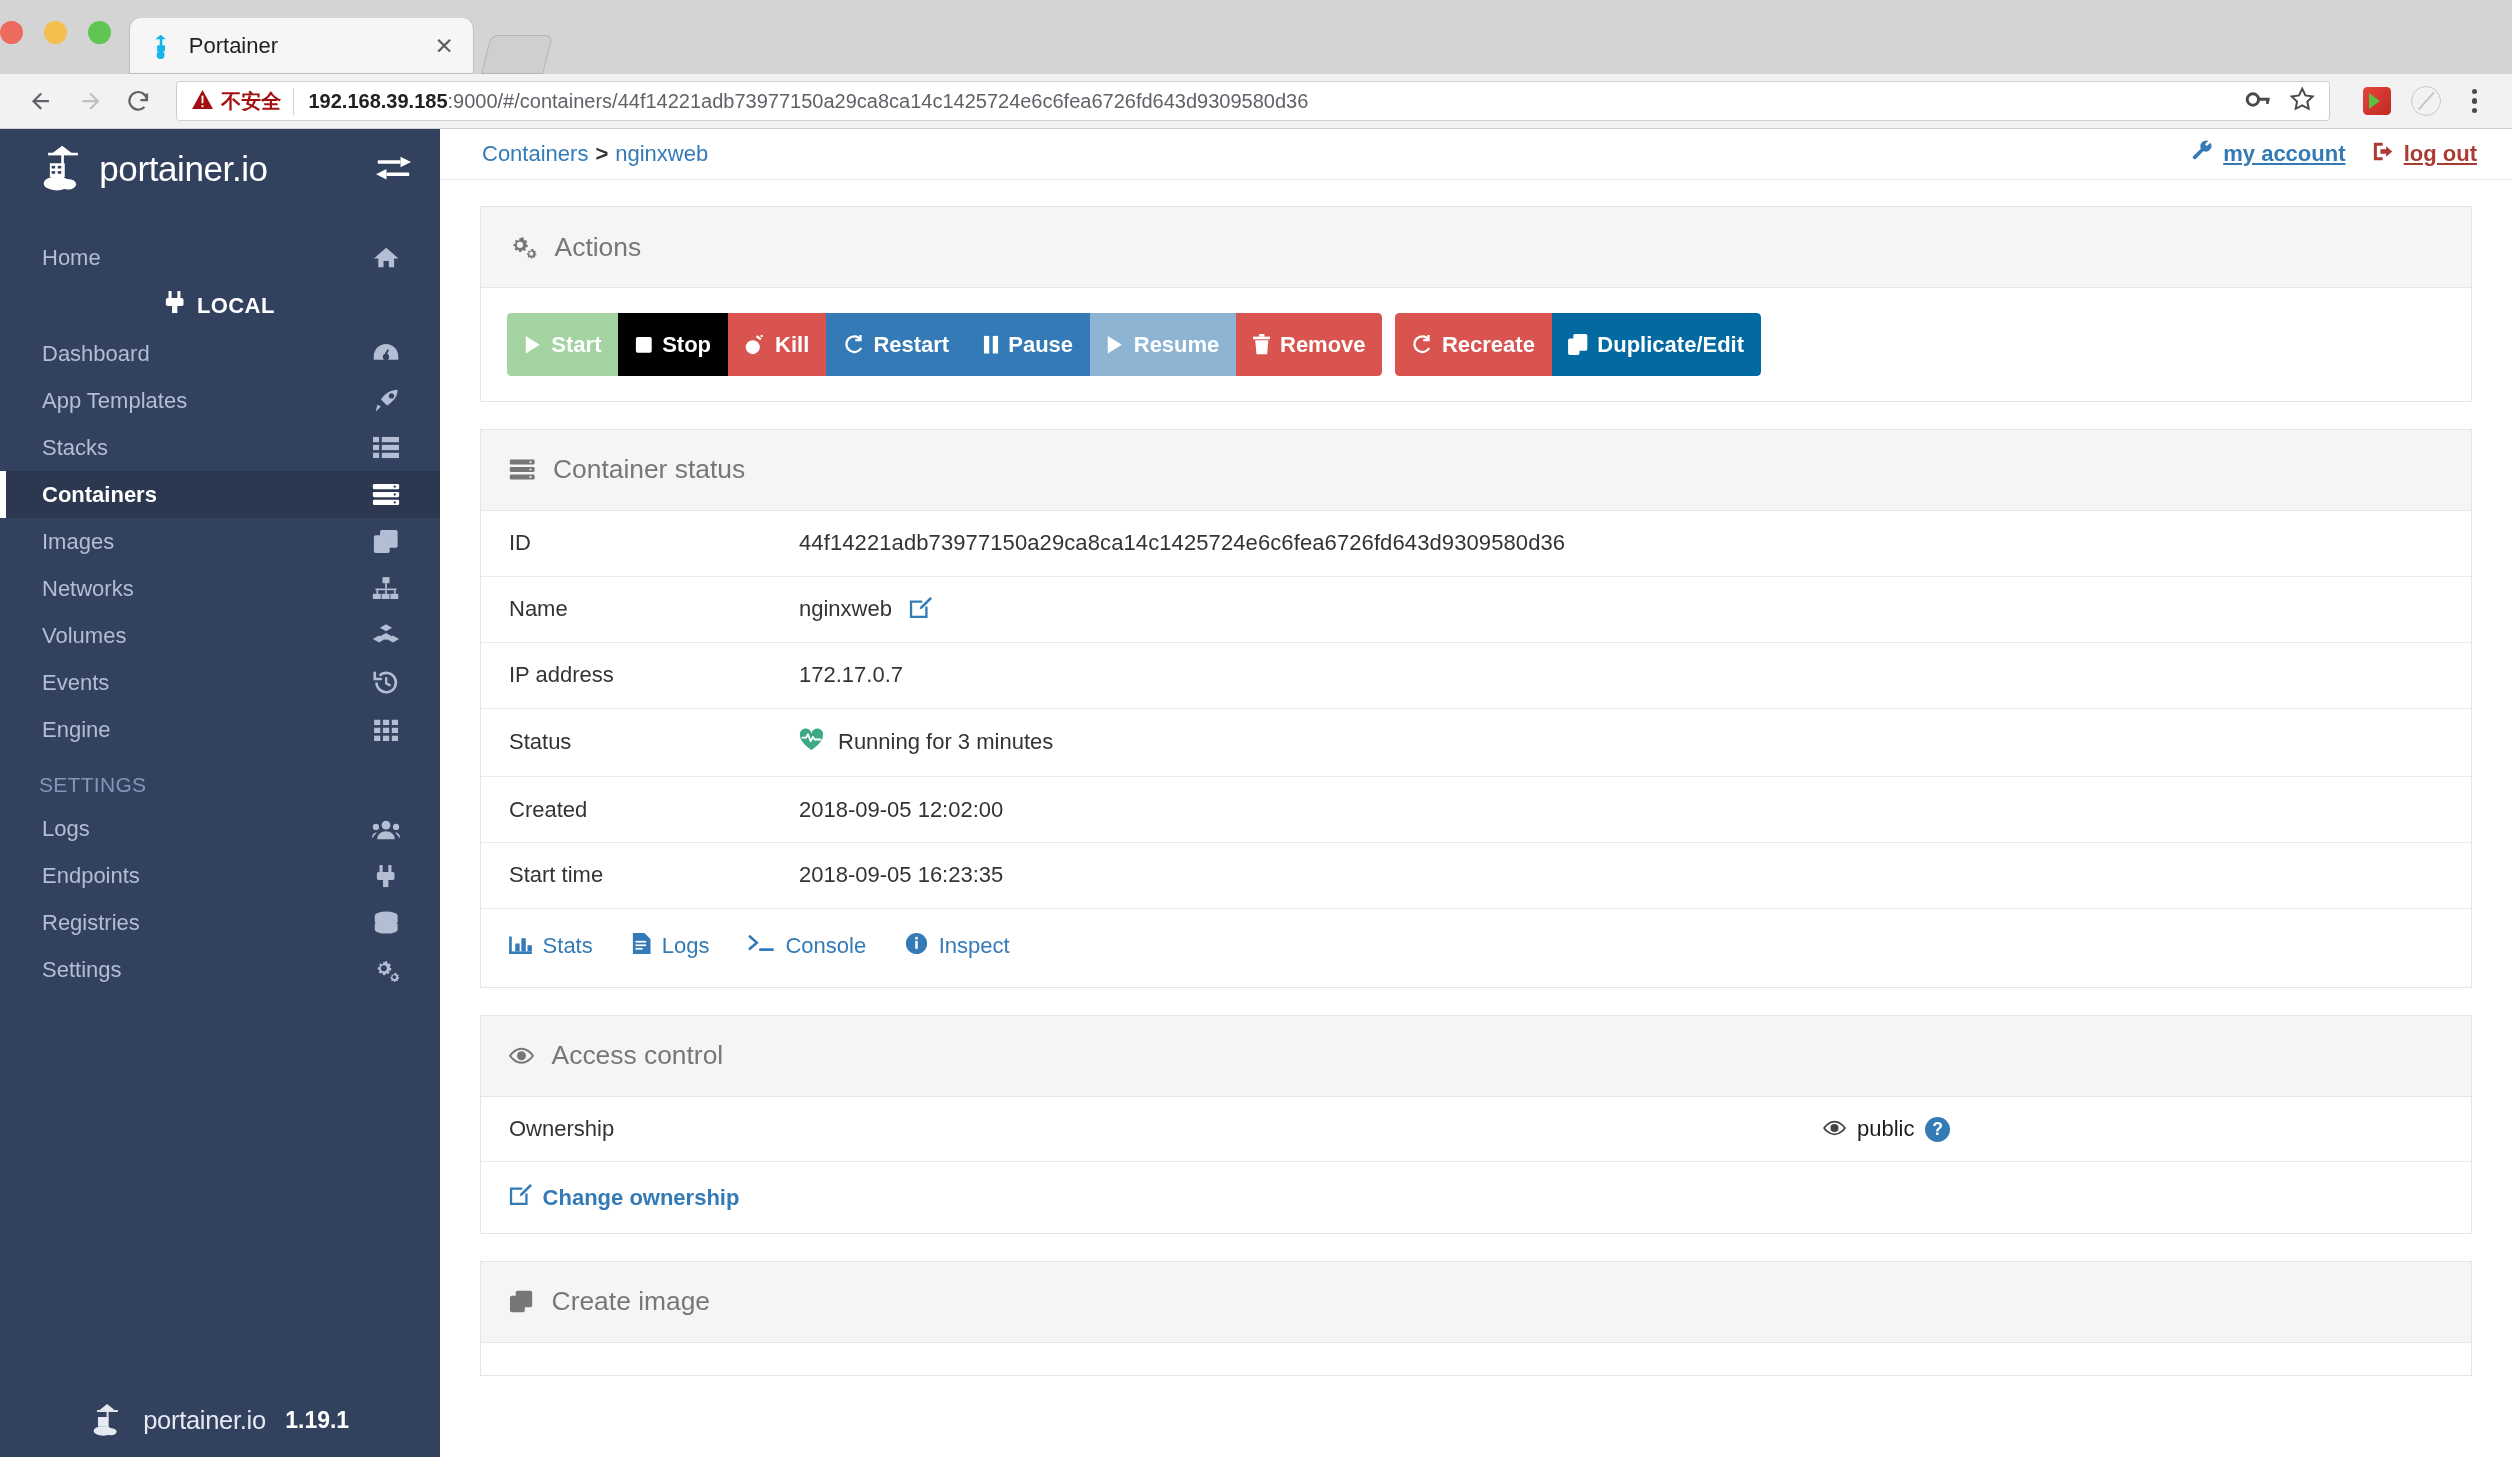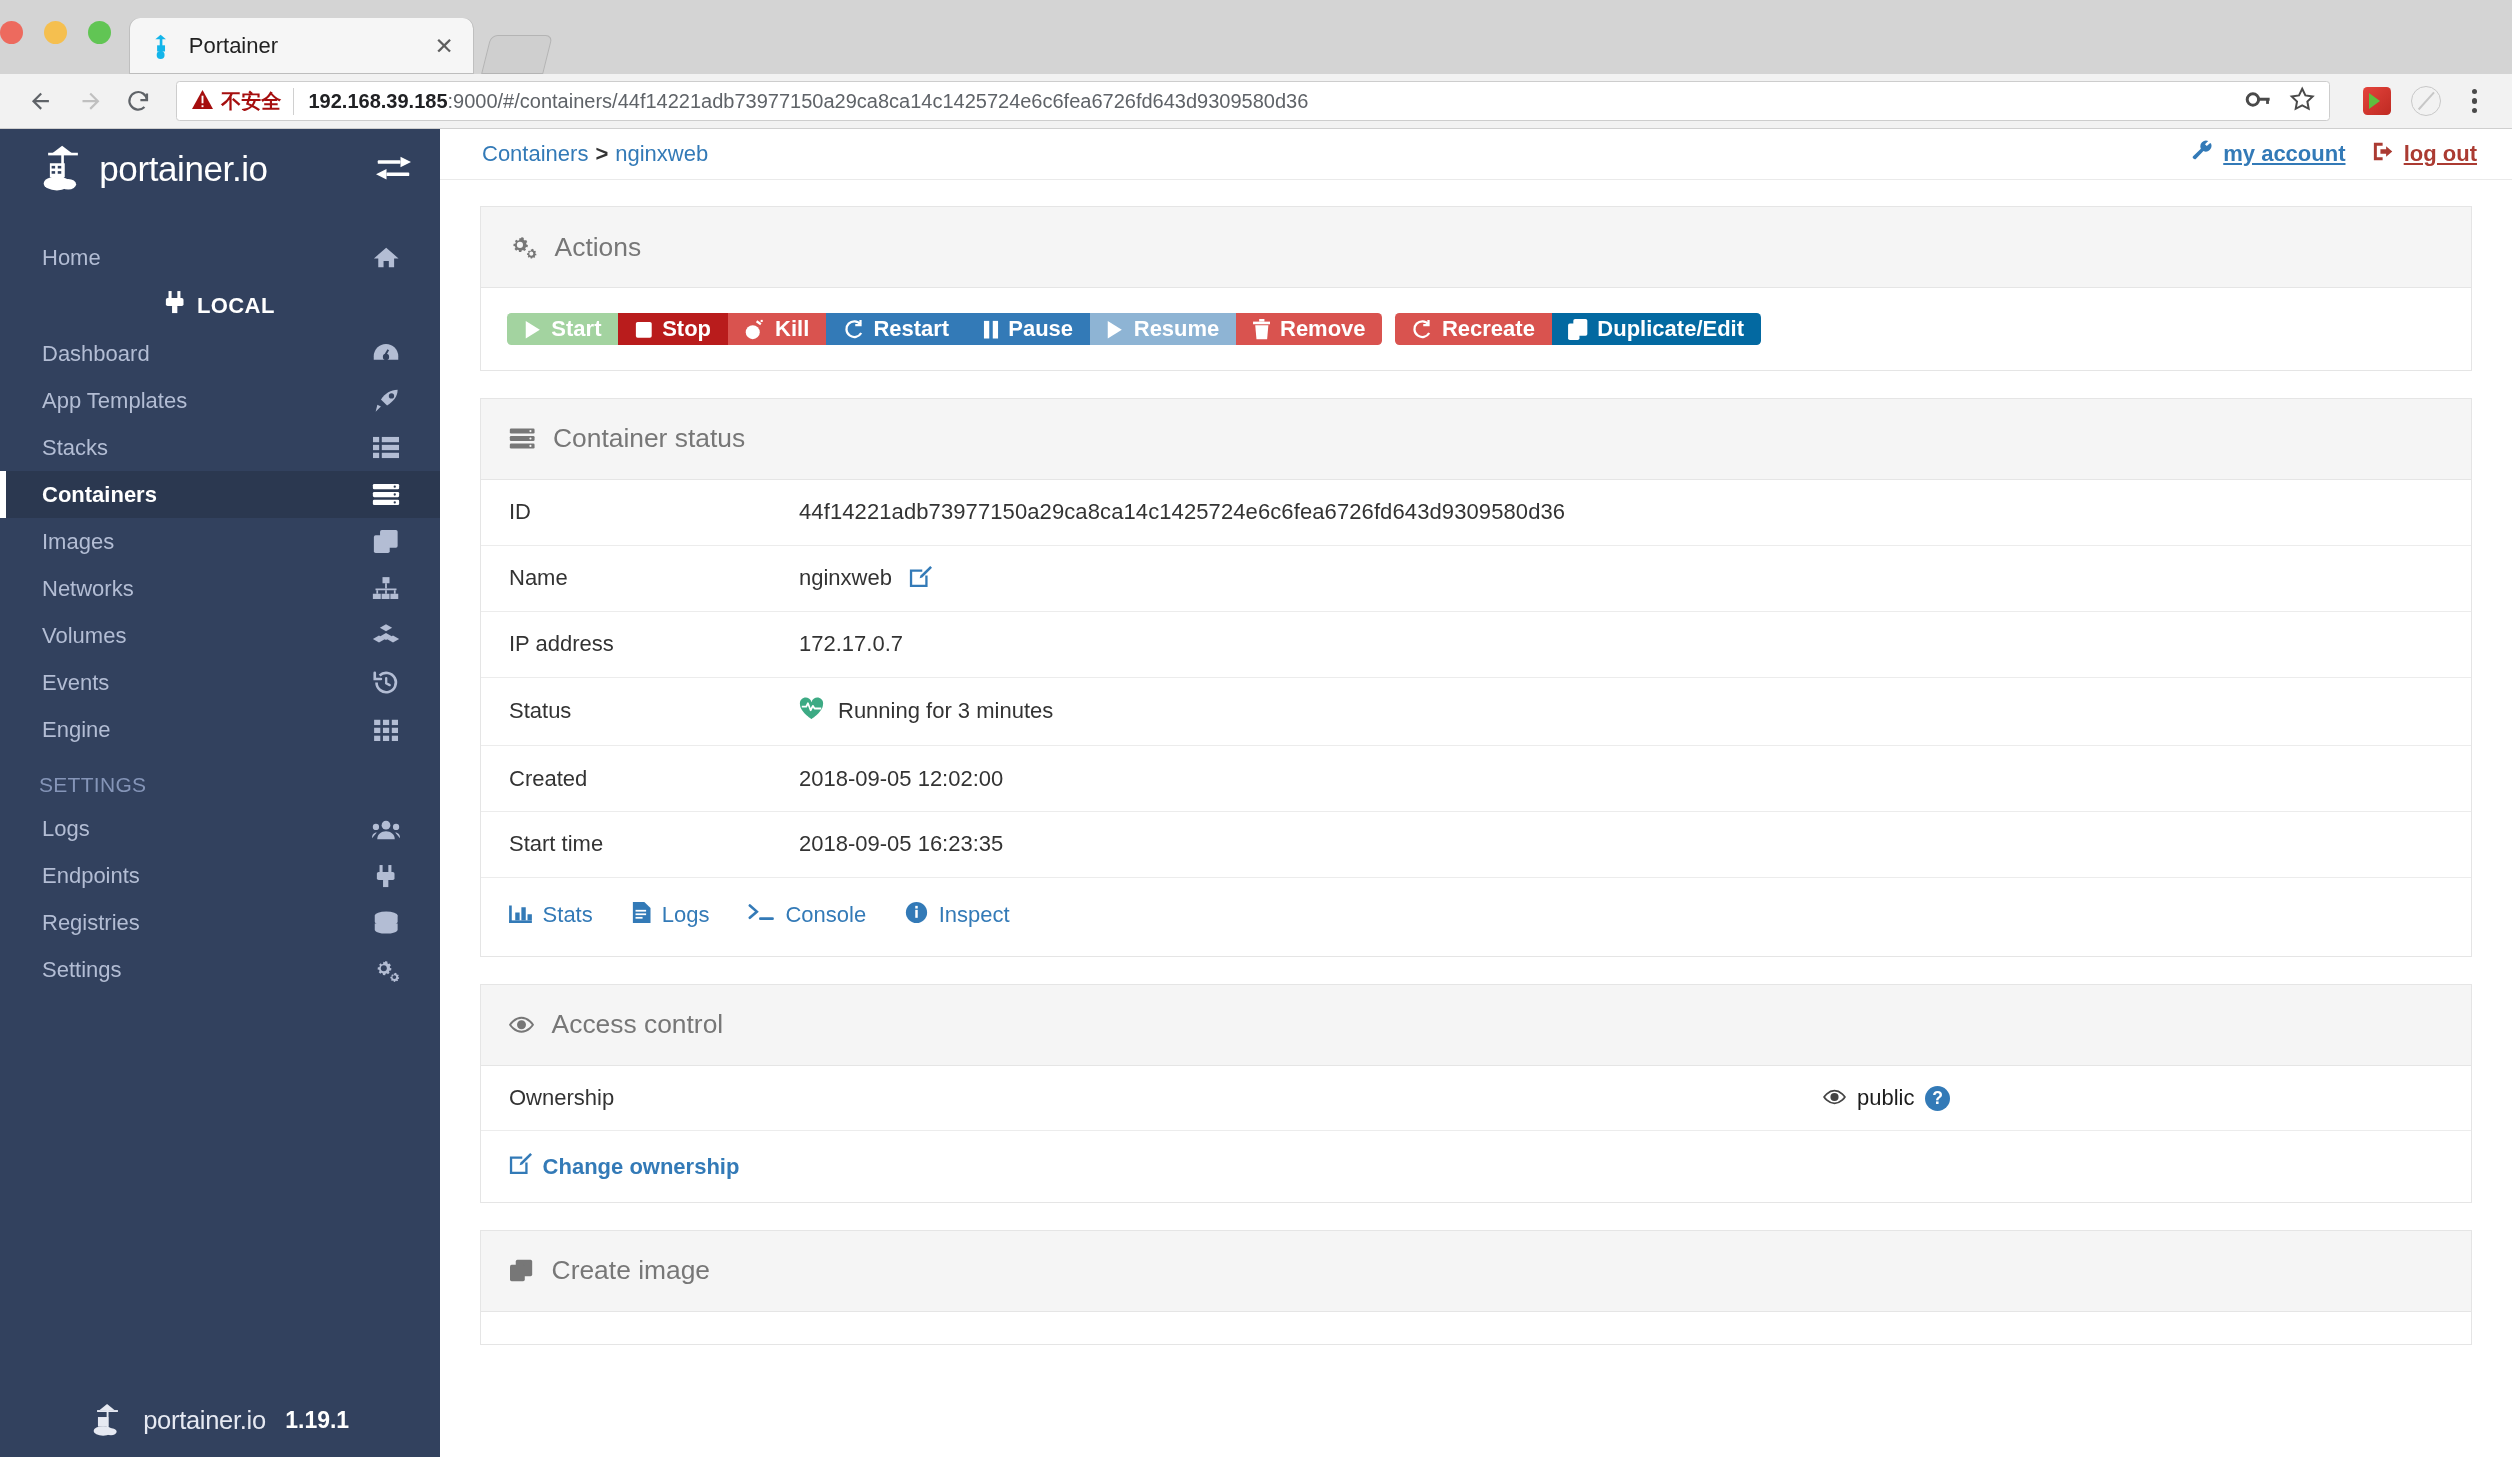--- a/index.html
+++ b/index.html
@@ -160,21 +160,21 @@
   .panel-head {
     background: #f5f5f5; border-bottom: 0.9px solid #e5e5e5;
     height: 81px; display: flex; align-items: center; gap: 17.6px; padding: 0 28px;
   }
   .panel-title { font-size: 26.4px; color: #777777; }
   .panel-head .hico { color: #777777; display: flex; align-items: center; }
   .panel-body { background: #fff; }
 
   .btn-row { display: flex; align-items: center; padding: 25px 26.4px; gap: 0; }
   .btn {
-    height: 32px; border: none; color: #fff; font-size: 22px; font-weight: 700;
+    height: 63px; border: none; color: #fff; font-size: 22px; font-weight: 700;
     display: inline-flex; align-items: center; gap: 9.7px;
     padding: 0 16.7px; cursor: pointer; border-radius: 4.4px;
     font-family: "Liberation Sans", sans-serif;
   }
   .btn + .btn { margin-left: 0; }
   .grp { display: flex; }
   .grp .btn { border-radius: 0; }
   .grp .btn:first-child { border-radius: 4.4px 0 0 4.4px; }
   .grp .btn:last-child { border-radius: 0 4.4px 4.4px 0; }
   .grp + .grp { margin-left: 12.3px; }
@@ -575,21 +575,21 @@
             <div class="btn-row">
               <div class="grp">
                 <button class="btn" style="background:#a3d3a0">
                   <span>
                       <svg width="17.6" height="19.4" viewBox="0 0 20 22" fill="#fff">
                         <path d="M2 1l16 10L2 21z"></path>
                       </svg>
                     </span>
                   <span>Start</span>
                 </button>
-                <button class="btn" style="background:#b91c1c">
+                <button class="btn" style="background:#000000">
                   <span>
                       <svg width="17.6" height="17.6" viewBox="0 0 20 20" fill="#fff">
                         <rect x="1" y="1" width="18" height="18" rx="2"></rect>
                       </svg>
                     </span>
                   <span>Stop</span>
                 </button>
                 <button class="btn" style="background:#d9534f">
                   <span>
                       <svg width="21" height="21" viewBox="0 0 24 24" fill="#fff">

